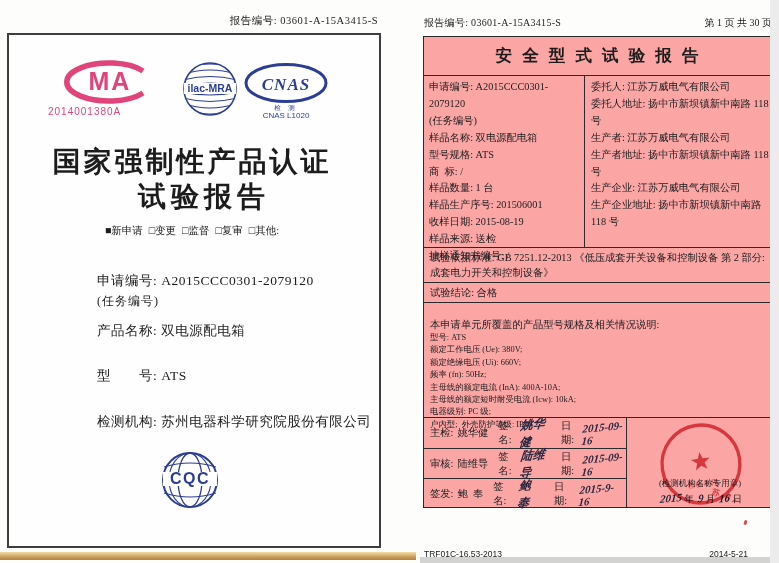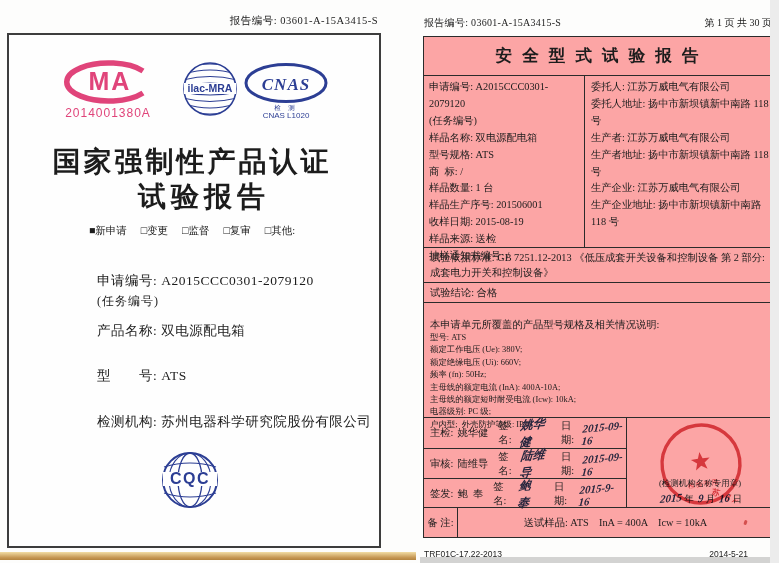--- a/index.html
+++ b/index.html
@@ -3,28 +3,28 @@
 <meta charset="utf-8">
 <style>
   html,body{margin:0;padding:0;background:#ececec;}
   #canvas{position:relative;width:770px;height:563px;background:#fdfdfc;overflow:hidden;
           font-family:"Liberation Serif","DejaVu Serif",serif;color:#1c1c1c;}
   .abs{position:absolute;}
 
   
   .lp-repno{top:14px;left:100px;width:278px;text-align:right;font-size:10.5px;letter-spacing:.5px;}
   .lp-box{left:7px;top:33px;width:370px;height:511px;border:2px solid #3d3d3d;background:#fefefe;}
-  .cma-num{top:106px;left:48px;width:120px;text-align:center;color:#e0447a;font-size:12px;letter-spacing:1px;
+  .cma-num{top:106px;left:48px;width:120px;text-align:left;color:#e0447a;font-size:10px;letter-spacing:1px;
            font-family:"Liberation Sans",sans-serif;}
   .cnas-sub1{top:104px;left:243px;width:86px;text-align:center;color:#2c3e94;font-size:6.5px;letter-spacing:3px;}
   .cnas-sub2{top:111px;left:243px;width:86px;text-align:center;color:#2c3e94;font-size:8px;
              font-family:"Liberation Sans",sans-serif;}
   .lp-title1{top:143px;left:7px;width:370px;text-align:center;font-size:28px;font-weight:600;letter-spacing:3px;}
   .lp-title2{top:178px;left:7px;width:370px;text-align:center;font-size:28px;font-weight:600;letter-spacing:5px;padding-left:12px;}
-  .lp-checks{top:224px;left:7px;width:370px;display:flex;justify-content:center;gap:14px;font-size:10.5px;}
+  .lp-checks{top:224px;left:7px;width:370px;display:flex;justify-content:center;gap:6px;font-size:10.5px;}
   .lp-checks .cb{white-space:nowrap;}
   .f-line{left:97px;font-size:13.5px;letter-spacing:.5px;white-space:pre;}
   .f-sub{left:97px;font-size:12px;letter-spacing:1px;}
 
   
   .rp-repno{top:16px;left:424px;font-size:10px;letter-spacing:.3px;}
   .rp-pageinfo{top:16px;left:622px;width:150px;text-align:right;font-size:10px;}
   .rp-table{left:423px;top:36px;width:349px;border:1.5px solid #2b2b2b;background:#fca5a5;}
   .rt-title{height:38px;line-height:38px;text-align:center;font-size:16.5px;font-weight:600;letter-spacing:3px;}
   .rt-row{border-top:1px solid #2b2b2b;box-sizing:border-box;}
@@ -224,27 +224,23 @@
           <circle cx="55" cy="55" r="51" fill="none" stroke="#d43d46" stroke-width="4.5"></circle>
           <polygon points="55,39 51.94,47.79 42.64,47.98 50.05,53.61 47.36,62.52 55,57.2 62.64,62.52 59.95,53.61 67.36,47.98 58.06,47.79" fill="#d43d46"></polygon>
           <text font-size="10.5" fill="#d43d46" letter-spacing="3" font-weight="bold">
             <textPath href="#stampArc" startOffset="8">苏州电器科学研究院股份有限公司</textPath>
           </text>
           <text x="55" y="84" text-anchor="middle" font-size="8.5" fill="#d43d46" letter-spacing="2">检验专用</text>
         </svg>
       </div>
     </div>
 
-    <div class="rt-row rt-remark">
-      <div class="remark-label">备 注:</div>
-      <div class="remark-content">送试样品: ATS    InA = 400A    Icw = 10kA</div>
-    </div>
 
   </div>
 
-  <div class="abs rp-footer-code">TRF01C-17.22-2013</div>
+  <div class="abs rp-footer-code">TRF01C-16.53-2013</div>
   <div class="abs rp-footer-date">2014-5-21</div>
   <div class="abs red-speck"></div>
 
   <div class="abs strip-tan"></div>
   <div class="abs strip-gray"></div>
 
 </div>
 
 </body></html>

